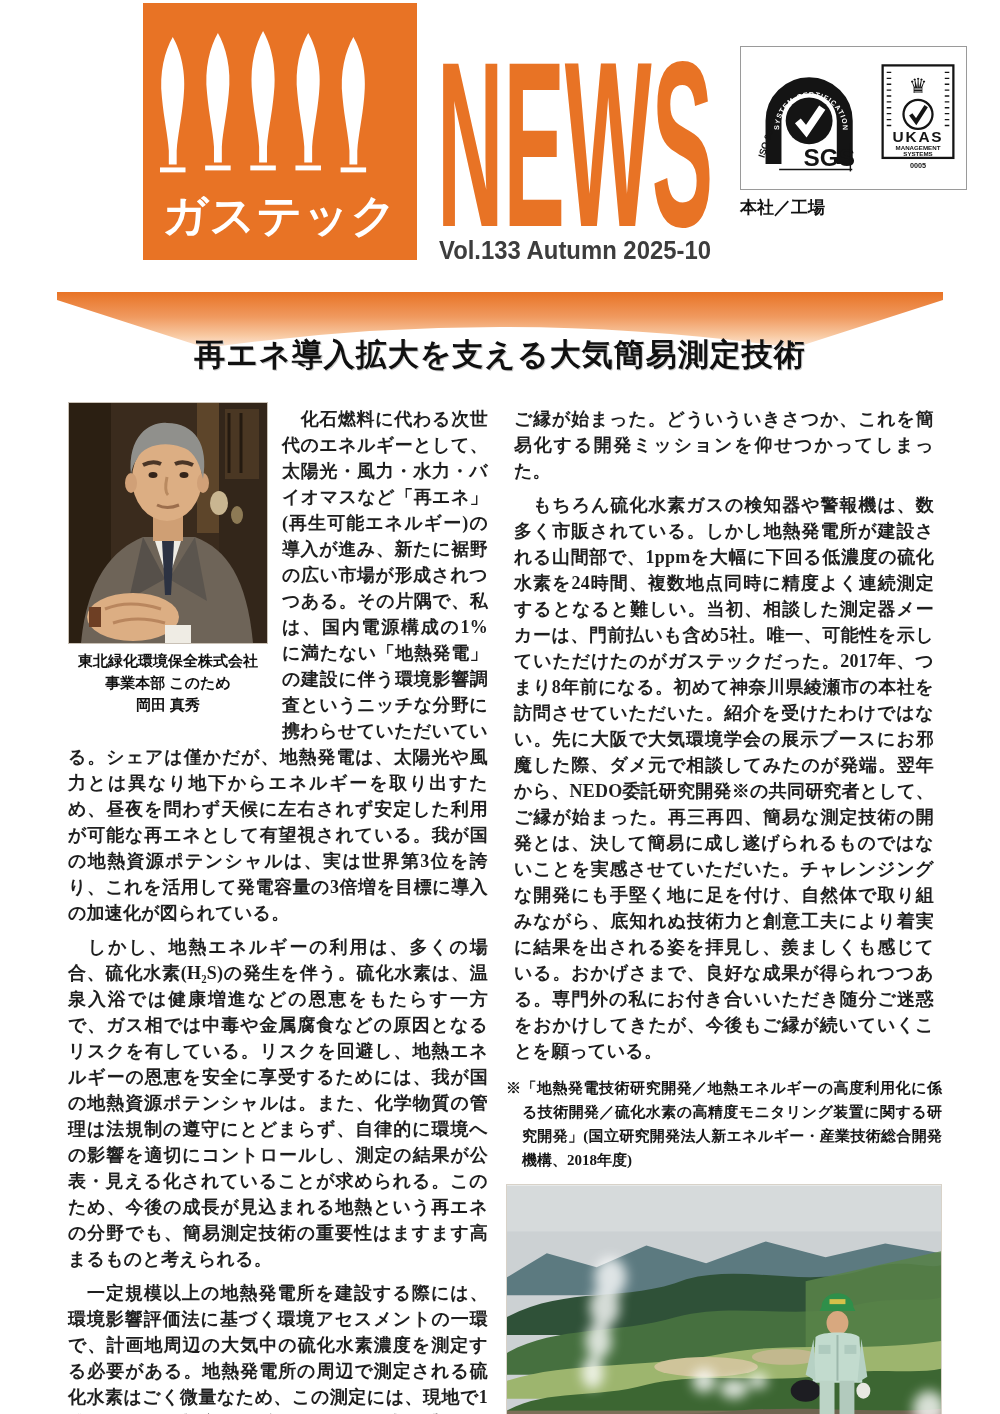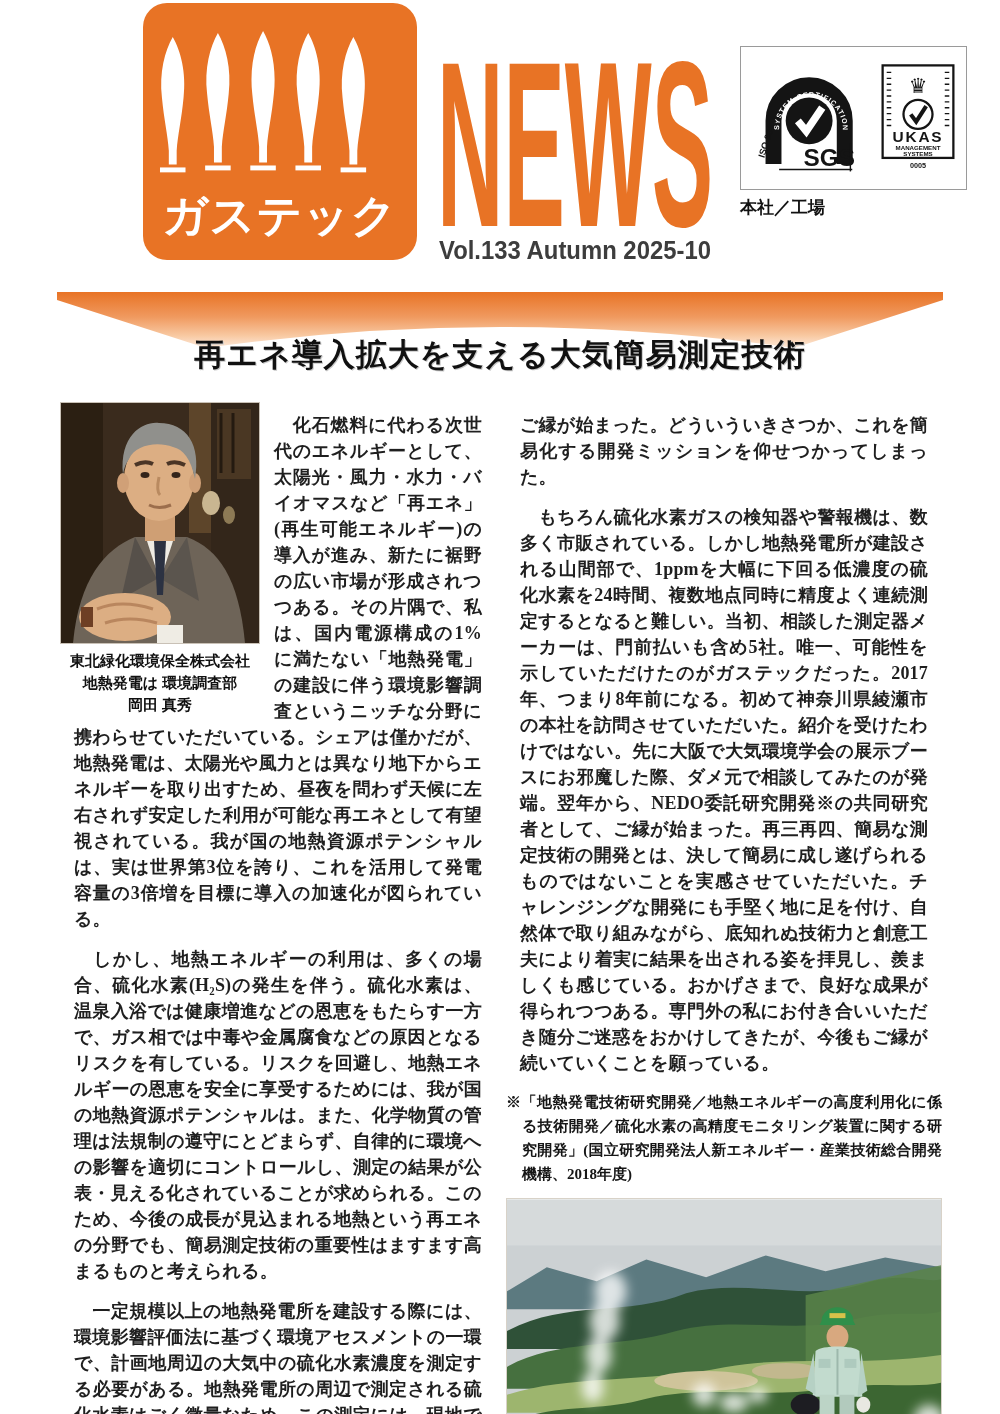--- a/index.html
+++ b/index.html
@@ -1,39 +1,39 @@
 <!DOCTYPE html>
 <html><head>
 <meta charset="utf-8">
 <style>
   html,body{margin:0;padding:0;background:#fff;}
   .page{position:relative;width:1000px;min-height:1414px;background:#fff;overflow:hidden;
         font-family:"Liberation Serif",serif;color:#1c1c1c;}
   
-  .logo-box{position:absolute;left:143px;top:3px;width:274px;height:257px;background:#e87325;border-radius:24px;}
+  .logo-box{position:absolute;left:143px;top:3px;width:274px;height:257px;background:#e87325;}
   .logo-trees{position:absolute;left:10px;top:28px;}
   .logo-text{position:absolute;left:0;bottom:14px;width:100%;text-align:center;color:#fff;
              font-family:"Liberation Sans",sans-serif;font-weight:900;font-size:45px;letter-spacing:1px;}
   .news-svg{position:absolute;left:437px;top:46px;}
   .vol-svg{position:absolute;left:437px;top:234px;}
   .cert-box{position:absolute;left:740px;top:46px;width:225px;height:142px;background:#fff;
             border:1px solid #9a9a9a;display:flex;align-items:center;justify-content:center;gap:8px;}
   .cert-caption{position:absolute;left:740px;top:196px;width:225px;
                 font-family:"Liberation Sans",sans-serif;font-weight:bold;font-size:17px;color:#111;}
   
   .banner{position:absolute;left:57px;top:292px;}
   .article-title{position:absolute;left:0;top:334px;width:100%;text-align:center;
                  font-family:"Liberation Sans",sans-serif;font-weight:900;font-size:31px;color:#101010;
                  letter-spacing:1px;text-shadow:1px 1px 0 #c9c9c9;}
   
   .columns{position:absolute;left:60px;top:398px;width:882px;display:flex;gap:10px;}
   .col{width:436px;}
-  .para{margin:14px;text-align:justify;font-size:18px;line-height:26px;font-weight:bold;
+  .para{margin:8px;text-align:justify;font-size:18px;line-height:26px;font-weight:bold;
         color:#1f1f1f;letter-spacing:0.2px;}
-  .float-fig{float:left;width:200px;margin:4px 14px 6px 0;}
+  .float-fig{float:left;width:200px;margin:4px 14px 6px 8px;}
   .portrait-svg{display:block;border:1px solid #c9c1b6;}
   .portrait-caption{margin-top:6px;text-align:center;font-size:15px;line-height:22px;font-weight:bold;
                     font-family:"Liberation Sans",sans-serif;color:#111;}
   .footnote{margin:12px 0 10px 0;font-size:15px;line-height:24px;font-weight:bold;color:#161616;
             padding-left:16px;text-indent:-16px;text-align:justify;}
   .field-fig{margin-top:12px;}
   .field-svg{display:block;border:1px solid #d8d2c8;}
 </style>
 </head>
 <body>
@@ -153,21 +153,21 @@
 
           <ellipse cx="64" cy="214" rx="46" ry="24" fill="#dcae83"></ellipse>
           <path d="M36,206 Q60,196 92,206" stroke="#b9865e" stroke-width="3" fill="none"></path>
           <path d="M44,220 Q68,212 96,220" stroke="#b9865e" stroke-width="3" fill="none"></path>
           <rect x="20" y="204" width="12" height="20" fill="#6e3f24"></rect>
           <rect x="96" y="222" width="26" height="18" fill="#efece4"></rect>
         </svg>
         <div class="portrait-caption">
 
         <div class="cap-line">東北緑化環境保全株式会社</div>
-            <div class="cap-line">地熱発電は 環境調査部</div>
+            <div class="cap-line">事業本部 このため</div>
             <div class="cap-line">岡田 真秀</div>
           </div>
       </div>
       <div>
 
       <p class="para">　化石燃料に代わる次世代のエネルギーとして、太陽光・風力・水力・バイオマスなど「再エネ」(再生可能エネルギー)の導入が進み、新たに裾野の広い市場が形成されつつある。その片隅で、私は、国内電源構成の1%に満たない「地熱発電」の建設に伴う環境影響調査というニッチな分野に携わらせていただいている。シェアは僅かだが、地熱発電は、太陽光や風力とは異なり地下からエネルギーを取り出すため、昼夜を問わず天候に左右されず安定した利用が可能な再エネとして有望視されている。我が国の地熱資源ポテンシャルは、実は世界第3位を誇り、これを活用して発電容量の3倍増を目標に導入の加速化が図られている。</p>
           <p class="para">　しかし、地熱エネルギーの利用は、多くの場合、硫化水素(H₂S)の発生を伴う。硫化水素は、温泉入浴では健康増進などの恩恵をもたらす一方で、ガス相では中毒や金属腐食などの原因となるリスクを有している。リスクを回避し、地熱エネルギーの恩恵を安全に享受するためには、我が国の地熱資源ポテンシャルは。また、化学物質の管理は法規制の遵守にとどまらず、自律的に環境への影響を適切にコントロールし、測定の結果が公表・見える化されていることが求められる。このため、今後の成長が見込まれる地熱という再エネの分野でも、簡易測定技術の重要性はますます高まるものと考えられる。</p>
           <p class="para">　一定規模以上の地熱発電所を建設する際には、環境影響評価法に基づく環境アセスメントの一環で、計画地周辺の大気中の硫化水素濃度を測定する必要がある。地熱発電所の周辺で測定される硫化水素はごく微量なため、この測定には、現地で1時間ごとに吸収液にバブリングさせる大気捕集を5～9地点同時に24時間繰り返し、100本以上の試料を分析室に持ち帰ってppbオーダーで定量するという、昭和50年代からほぼ変わらぬ大掛かりな分析手法が</p>
         </div>
     </div>

